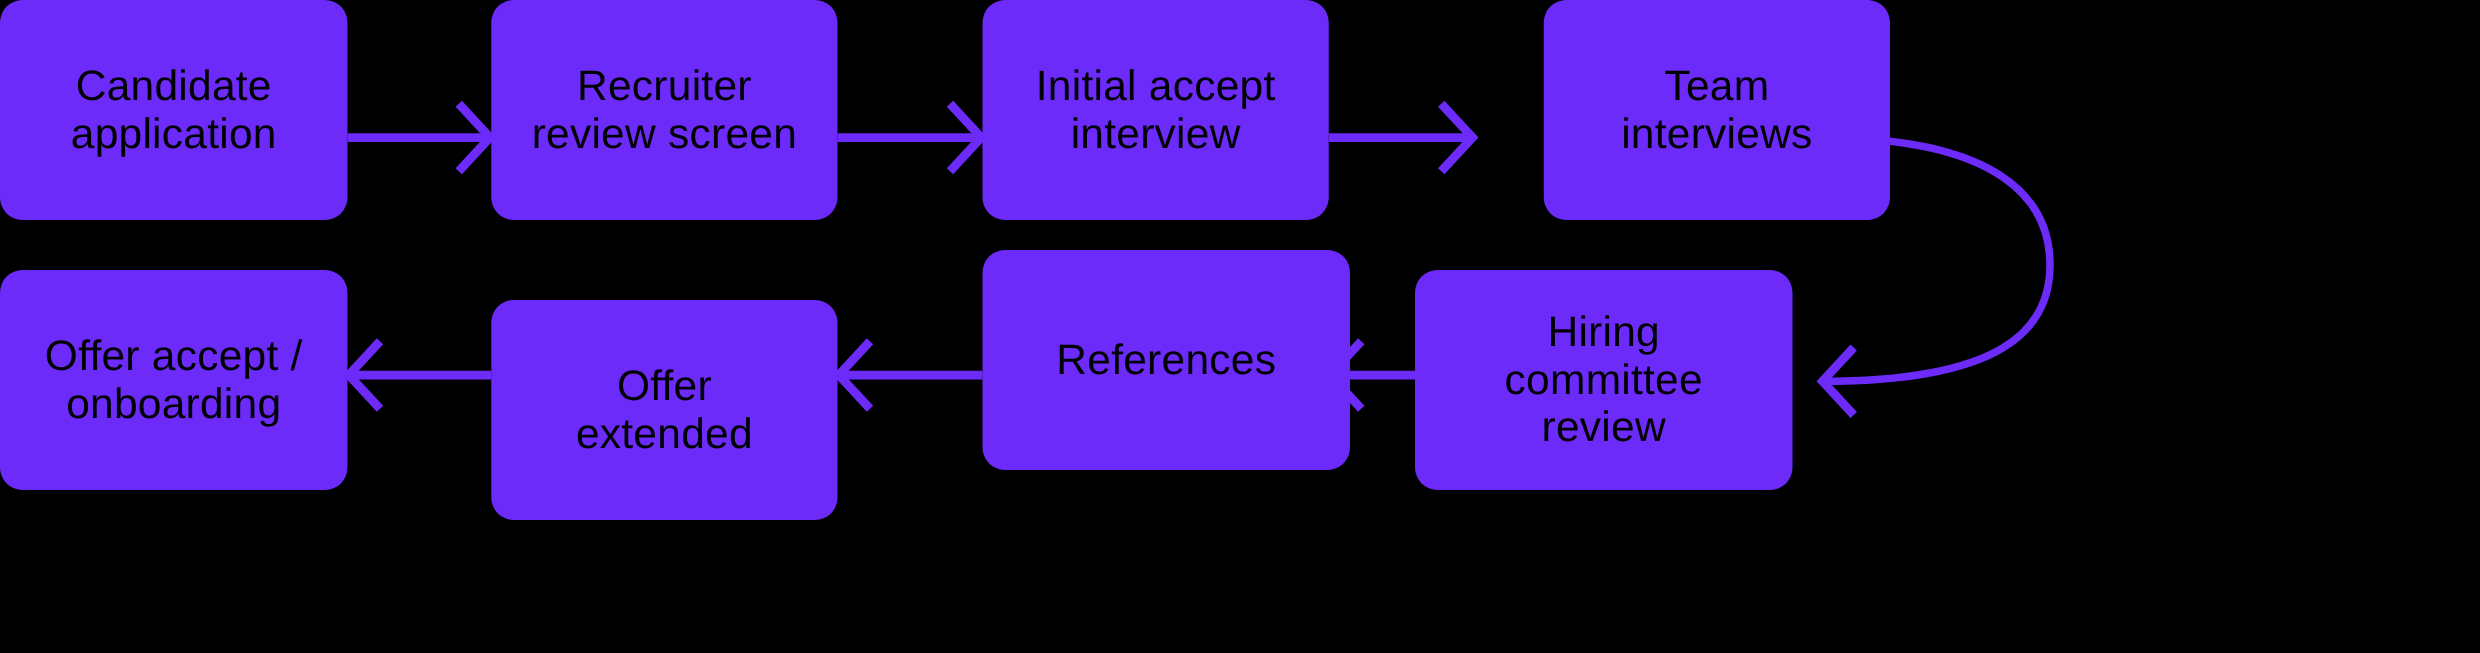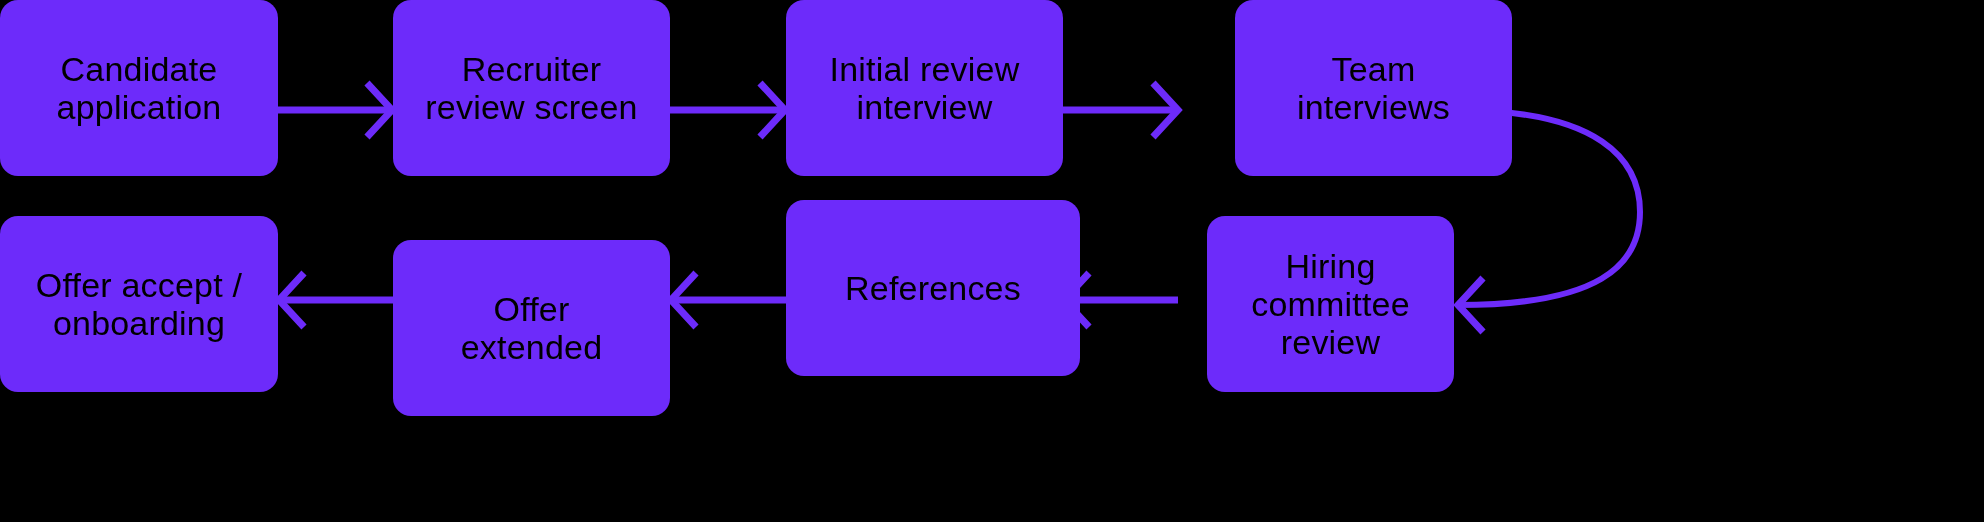--- a/index.html
+++ b/index.html
@@ -111,21 +111,21 @@
     <span>Candidate
 application</span>
   </div>
 
   <div class="node" style="left:393px; top:0px; width:277px; height:176px;">
     <span>Recruiter
 review screen</span>
   </div>
 
   <div class="node" style="left:786px; top:0px; width:277px; height:176px;">
-    <span>Initial review
+    <span>Initial accept
 interview</span>
   </div>
 
   <div class="node" style="left:1235px; top:0px; width:277px; height:176px;">
     <span>Team
 interviews</span>
   </div>
 
   <div class="node" style="left:0px; top:216px; width:278px; height:176px;">
     <span>Offer accept /
@@ -134,19 +134,19 @@
 
   <div class="node" style="left:393px; top:216px; width:277px; height:176px;margin-top:24px;">
     <span>Offer
 extended</span>
   </div>
 
   <div class="node" style="left:786px; top:200px; width:294px; height:176px;">
     <span>References</span>
   </div>
 
-  <div class="node" style="left:1207px; top:216px; width:247px; height:176px;">
+  <div class="node" style="left:1132px; top:216px; width:302px; height:176px;">
     <span>Hiring
 committee
 review</span>
   </div>
 
 </div>
 
 </body></html>

